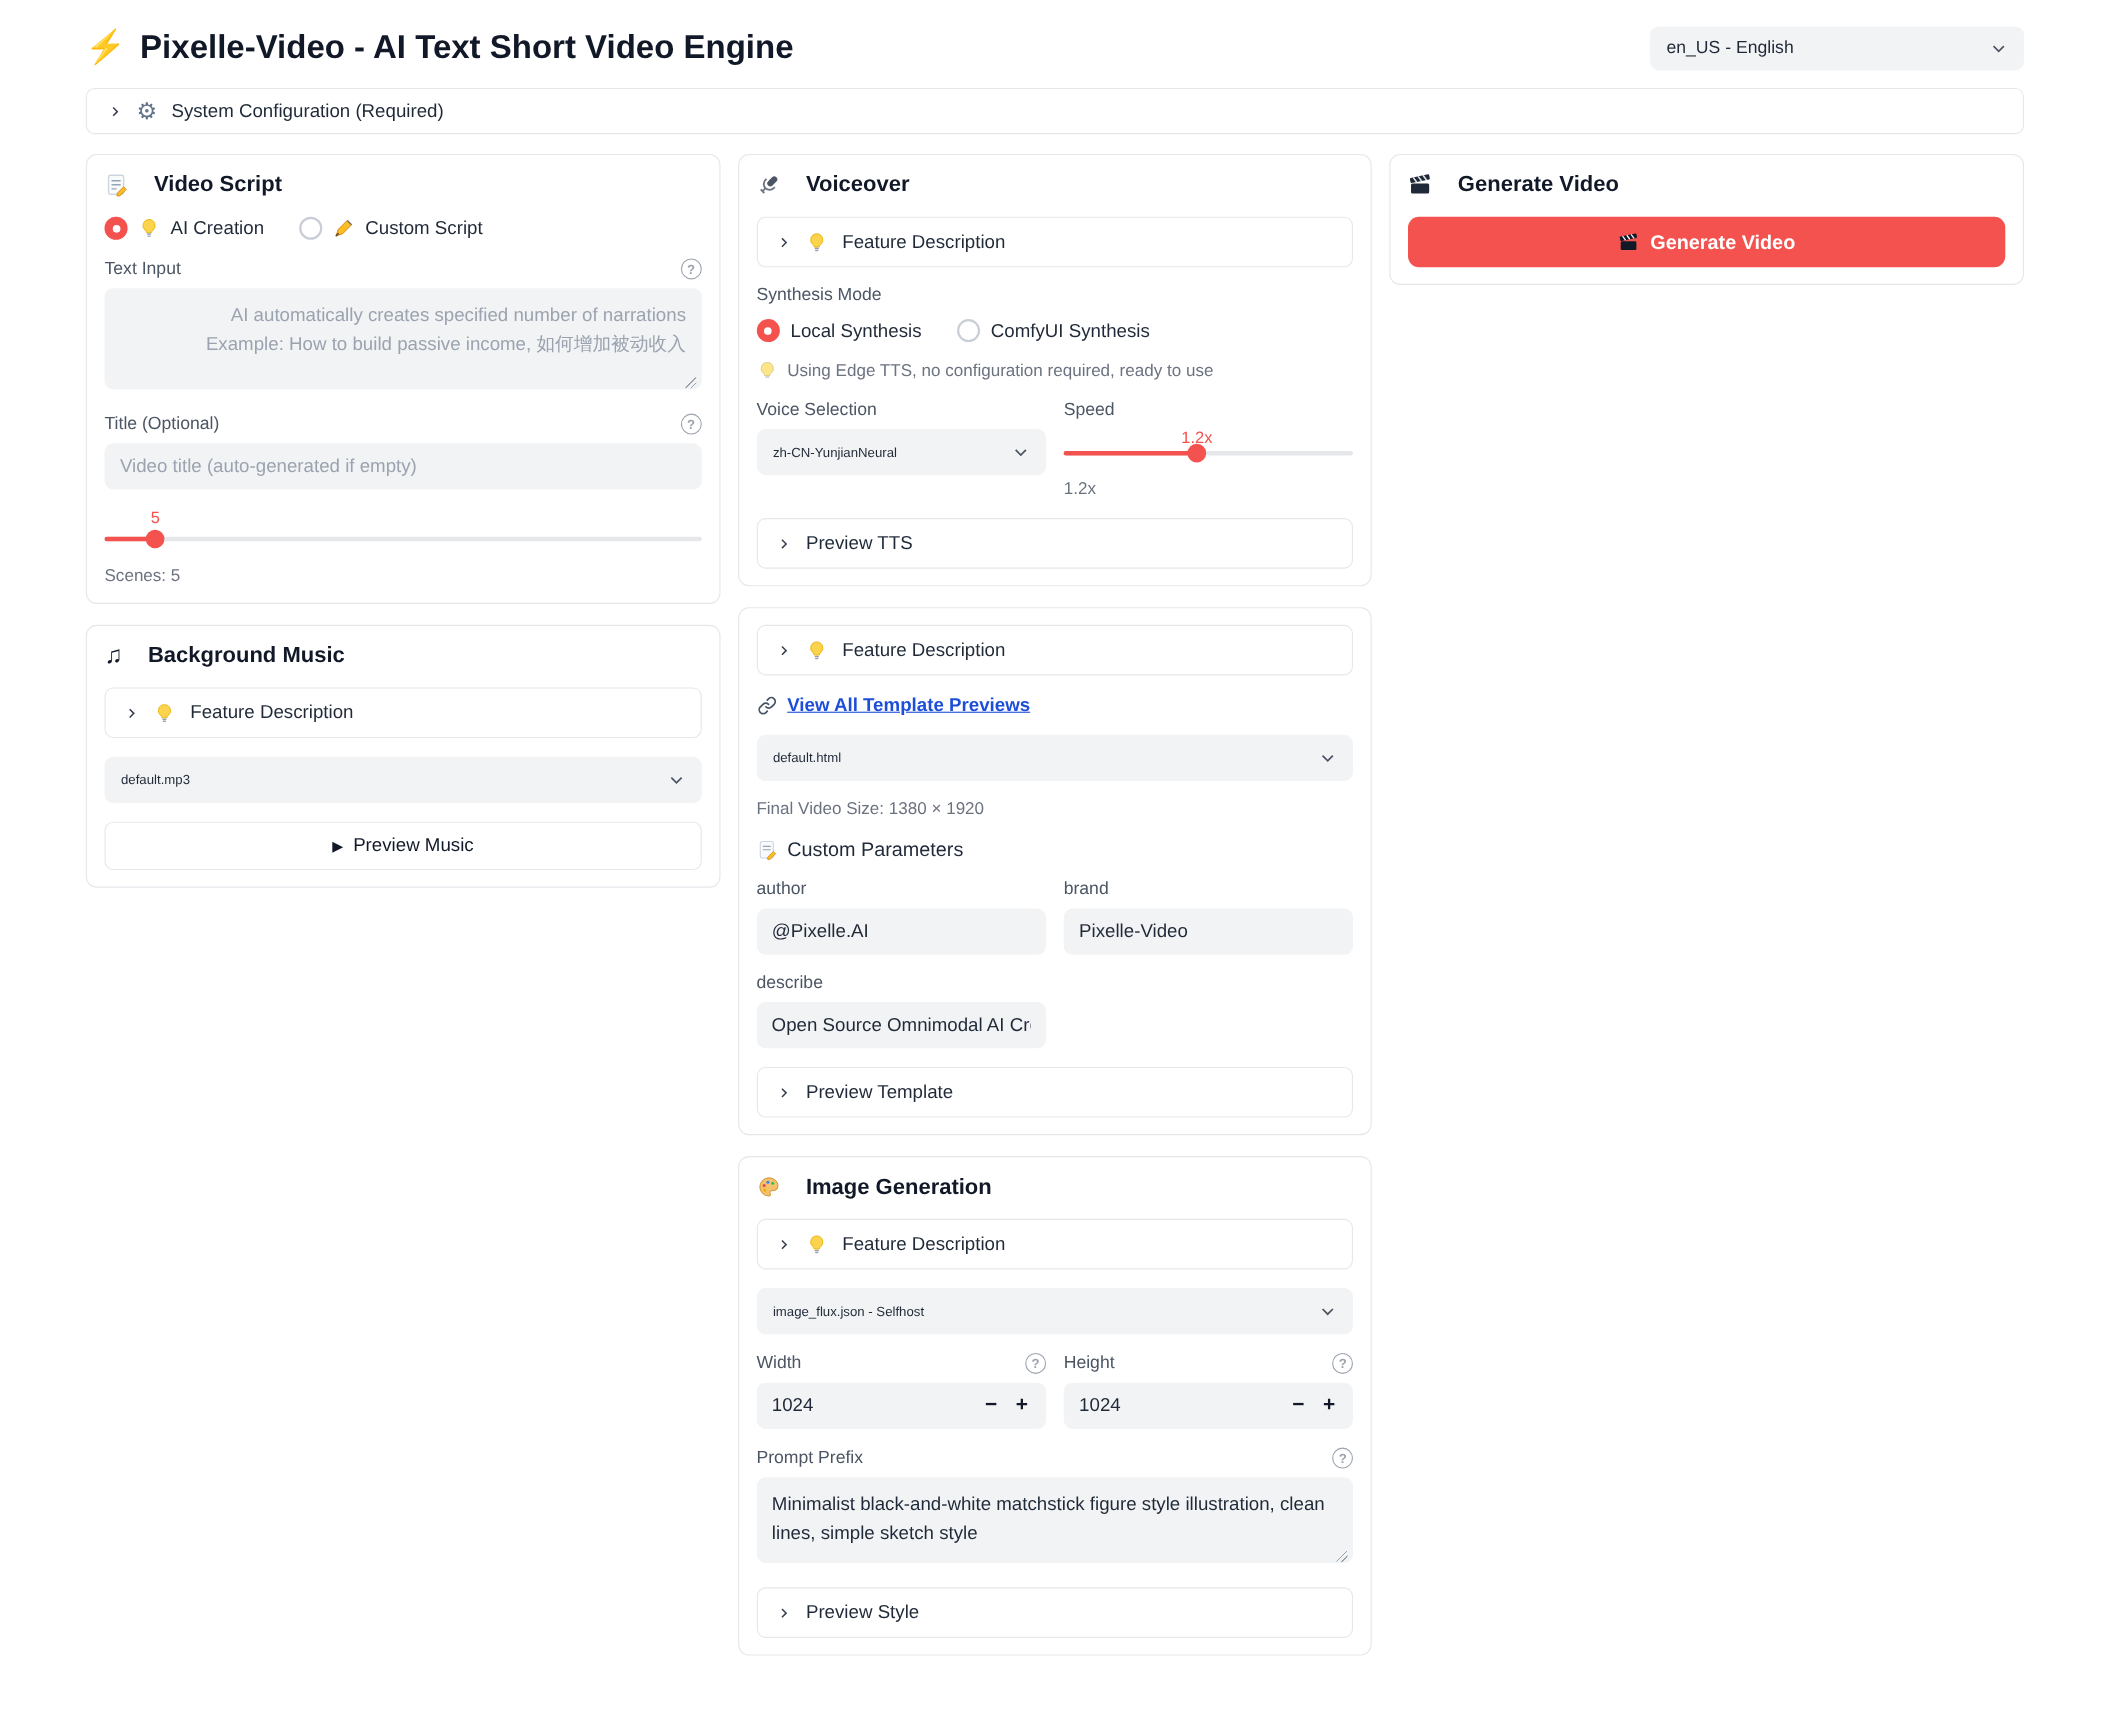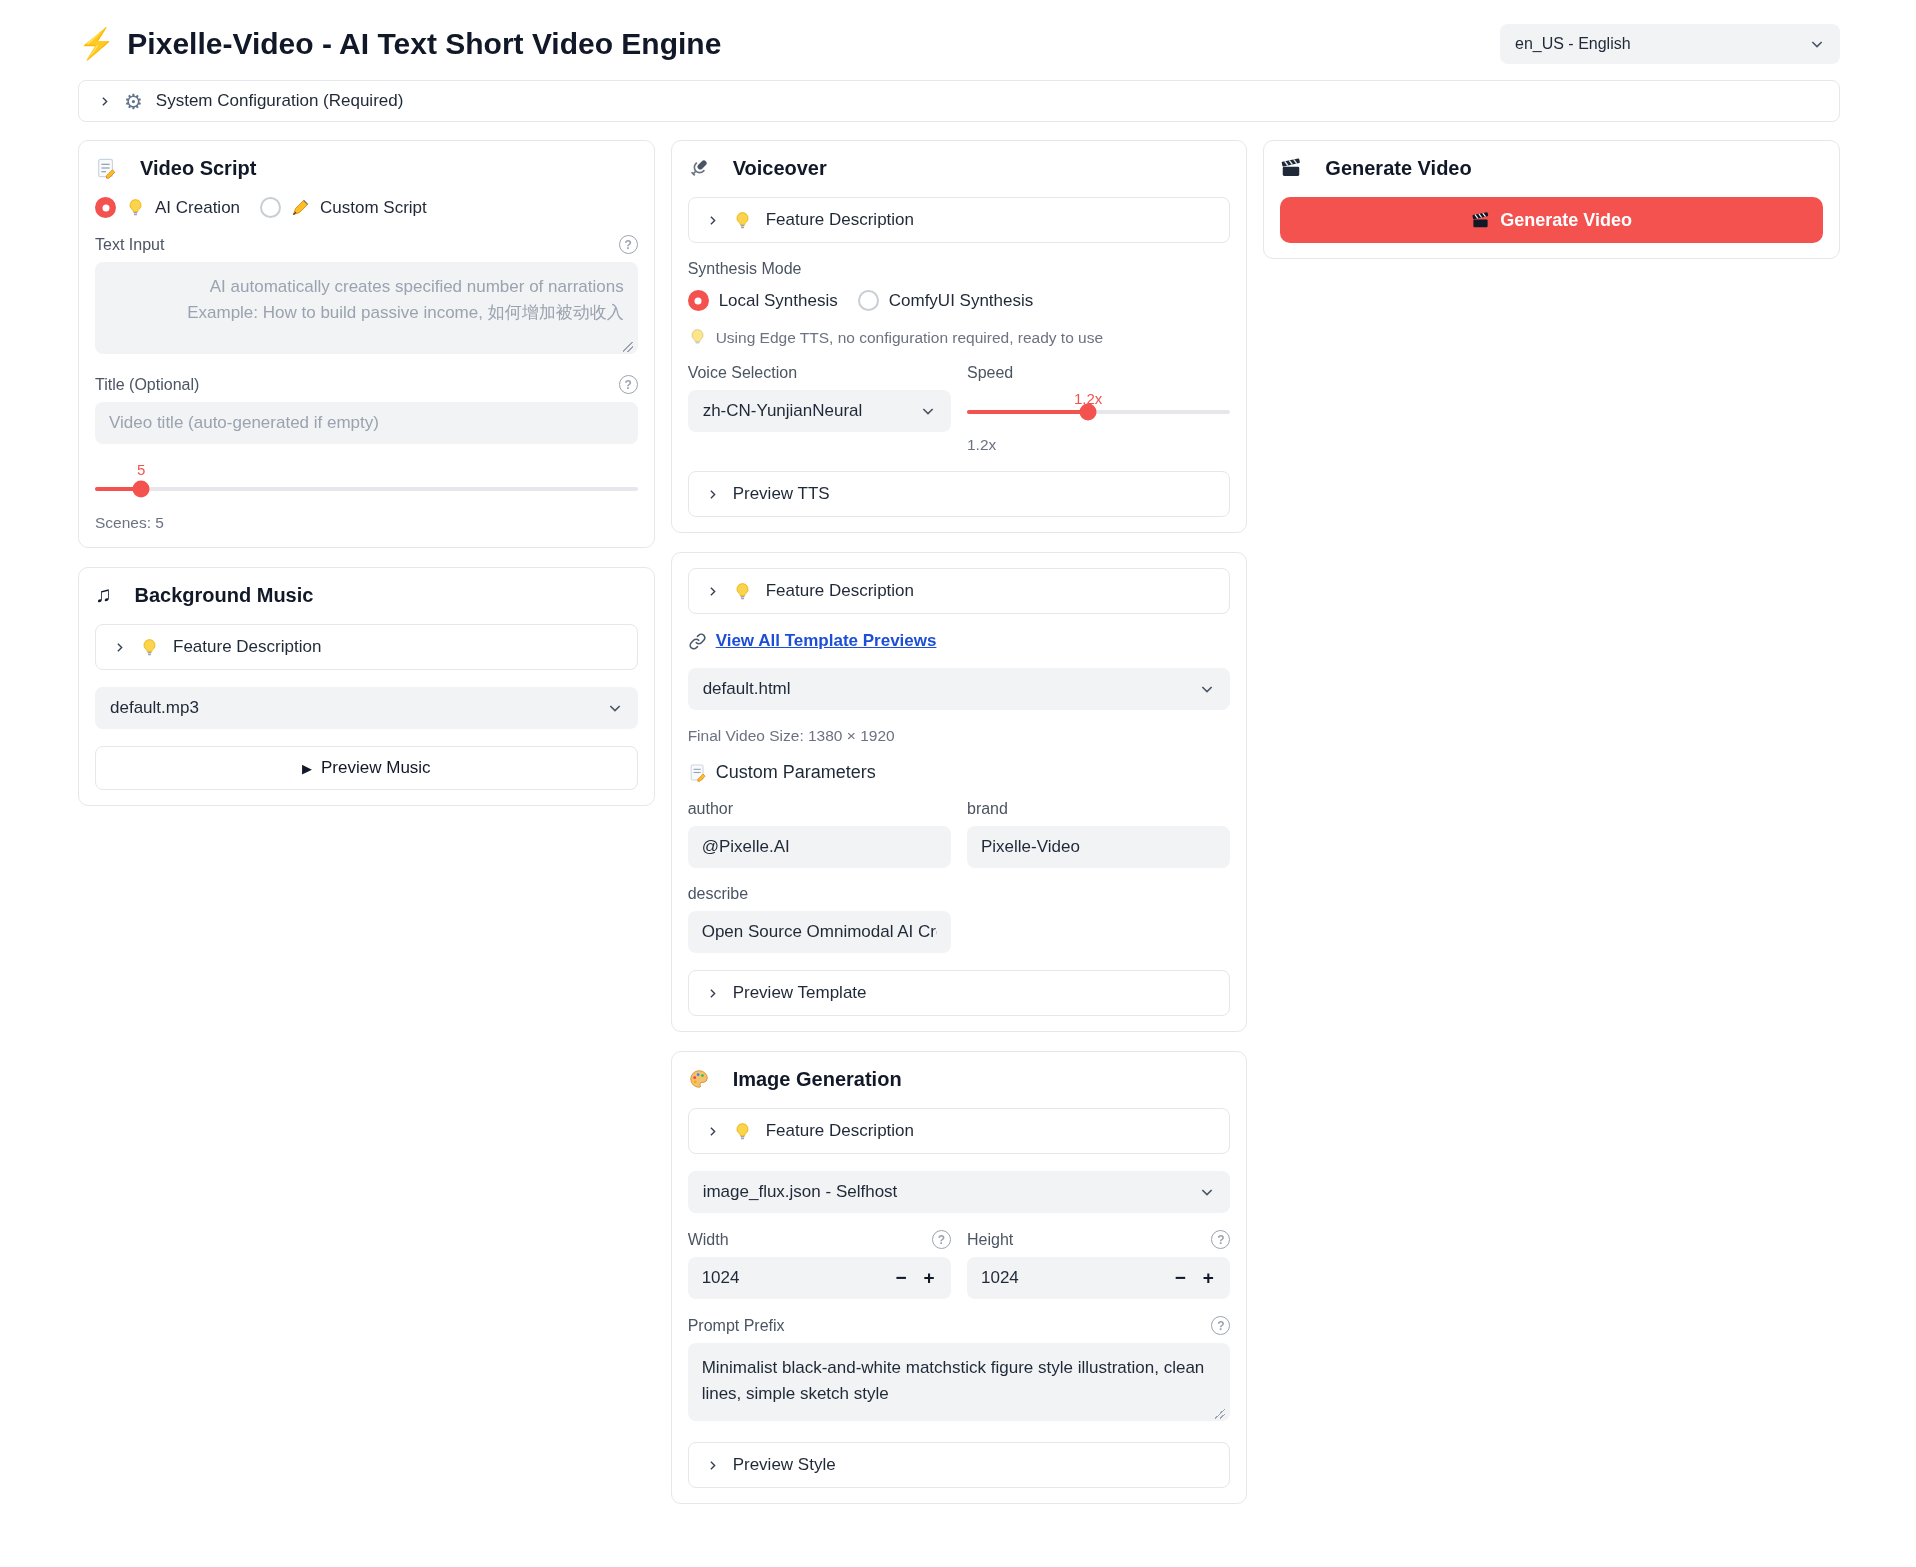--- a/index.html
+++ b/index.html
@@ -51,24 +51,24 @@
     font-family:"Liberation Sans",sans-serif;width:100%;background:var(--input);
     border:none;border-radius:8px;font-size:17px;color:var(--dark);outline:none;resize:none}
   textarea{padding:12px 14px;line-height:1.5}
   textarea::placeholder,.tinput::placeholder{color:var(--ph)}
   .tinput{height:42px;padding:0 14px}
   .ta-wrap{position:relative}
   .ta-wrap::after{content:"";position:absolute;right:5px;bottom:6px;width:10px;height:10px;pointer-events:none;
     background:linear-gradient(135deg,transparent 0 45%,#9ca3af 45% 52%,transparent 52% 70%,#9ca3af 70% 77%,transparent 77%)}
 
   .select{background:var(--input);border-radius:8px;height:42px;display:flex;align-items:center;
-    justify-content:space-between;padding:0 15px;font-size:17px;color:var(--dark);cursor:pointer}
-
-  
-  .radio-row{display:flex;align-items:flex-end;gap:20px;font-size:17px;color:var(--dark)}
+    justify-content:space-between;padding:0 15px;font-size:12px;color:var(--dark);cursor:pointer}
+
+  
+  .radio-row{display:flex;align-items:flex-end;gap:32px;font-size:17px;color:var(--dark)}
   .radio-item{display:flex;align-items:center;gap:10px;cursor:pointer}
   .rdot{width:21px;height:21px;border-radius:50%;flex:none;position:relative;
     background:#fff;border:2px solid #c9ced6}
   .rdot.on{background:var(--accent);border-color:var(--accent)}
   .rdot.on::after{content:"";position:absolute;left:50%;top:50%;width:7px;height:7px;border-radius:50%;
     background:#fff;transform:translate(-50%,-50%)}
 
   
   .slider{position:relative;padding-top:26px}
   .track{height:4px;border-radius:2px;background:var(--border);position:relative}

